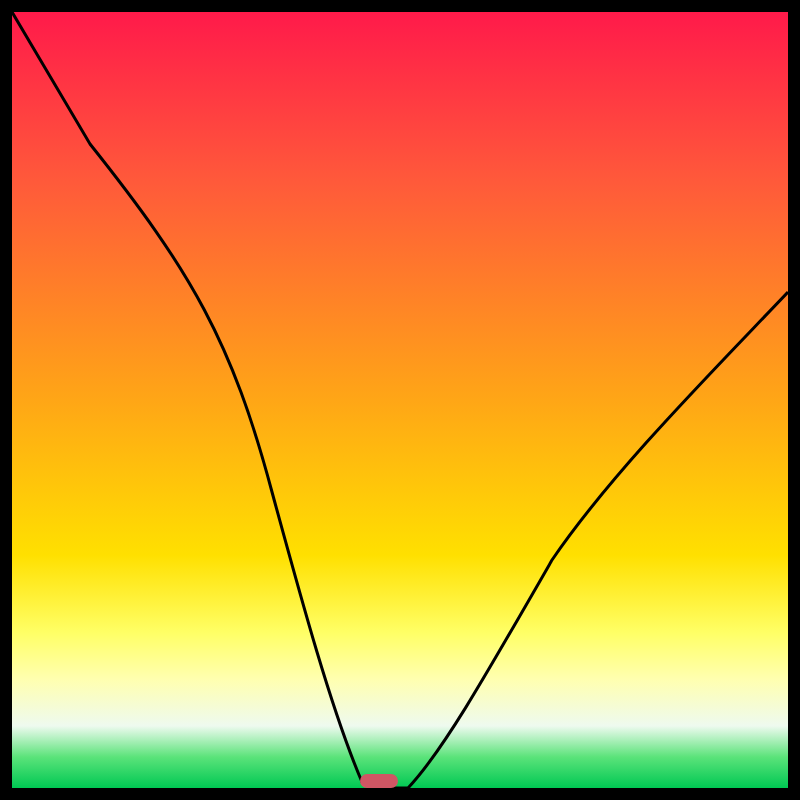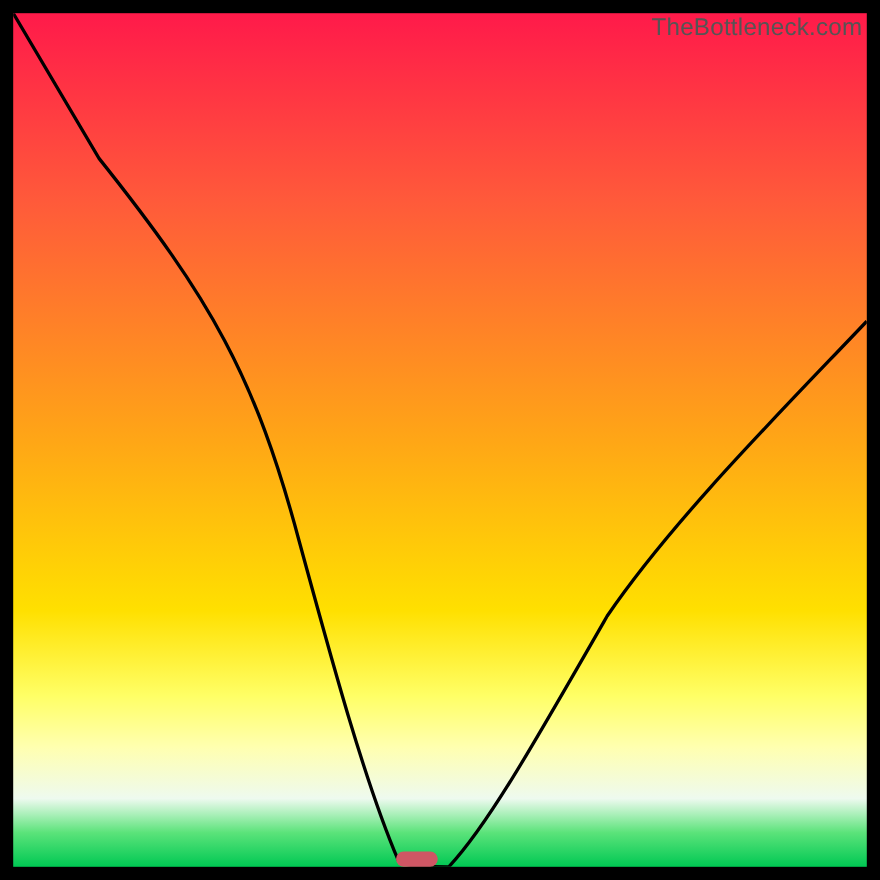--- a/index.html
+++ b/index.html
@@ -60,21 +60,20 @@
     background: #cf5664;
     border-radius: 7px;
   }
 </style>
 </head>
 <body>
 
 <div class="frame">
   <div class="plot-area">
 
-    <div class="watermark">TheBottleneck.com</div>
 
     <svg class="curve" viewBox="0 0 776 776" preserveAspectRatio="none">
       <path d="M 0 0
                L 78 132
                C 180 260, 220 330, 260 480
                C 290 590, 320 700, 350 770
                C 356 776, 370 776, 396 776
                C 430 740, 470 670, 540 548
                C 600 460, 700 360, 776 280" fill="none" stroke="#000" stroke-width="3"></path>
     </svg>

